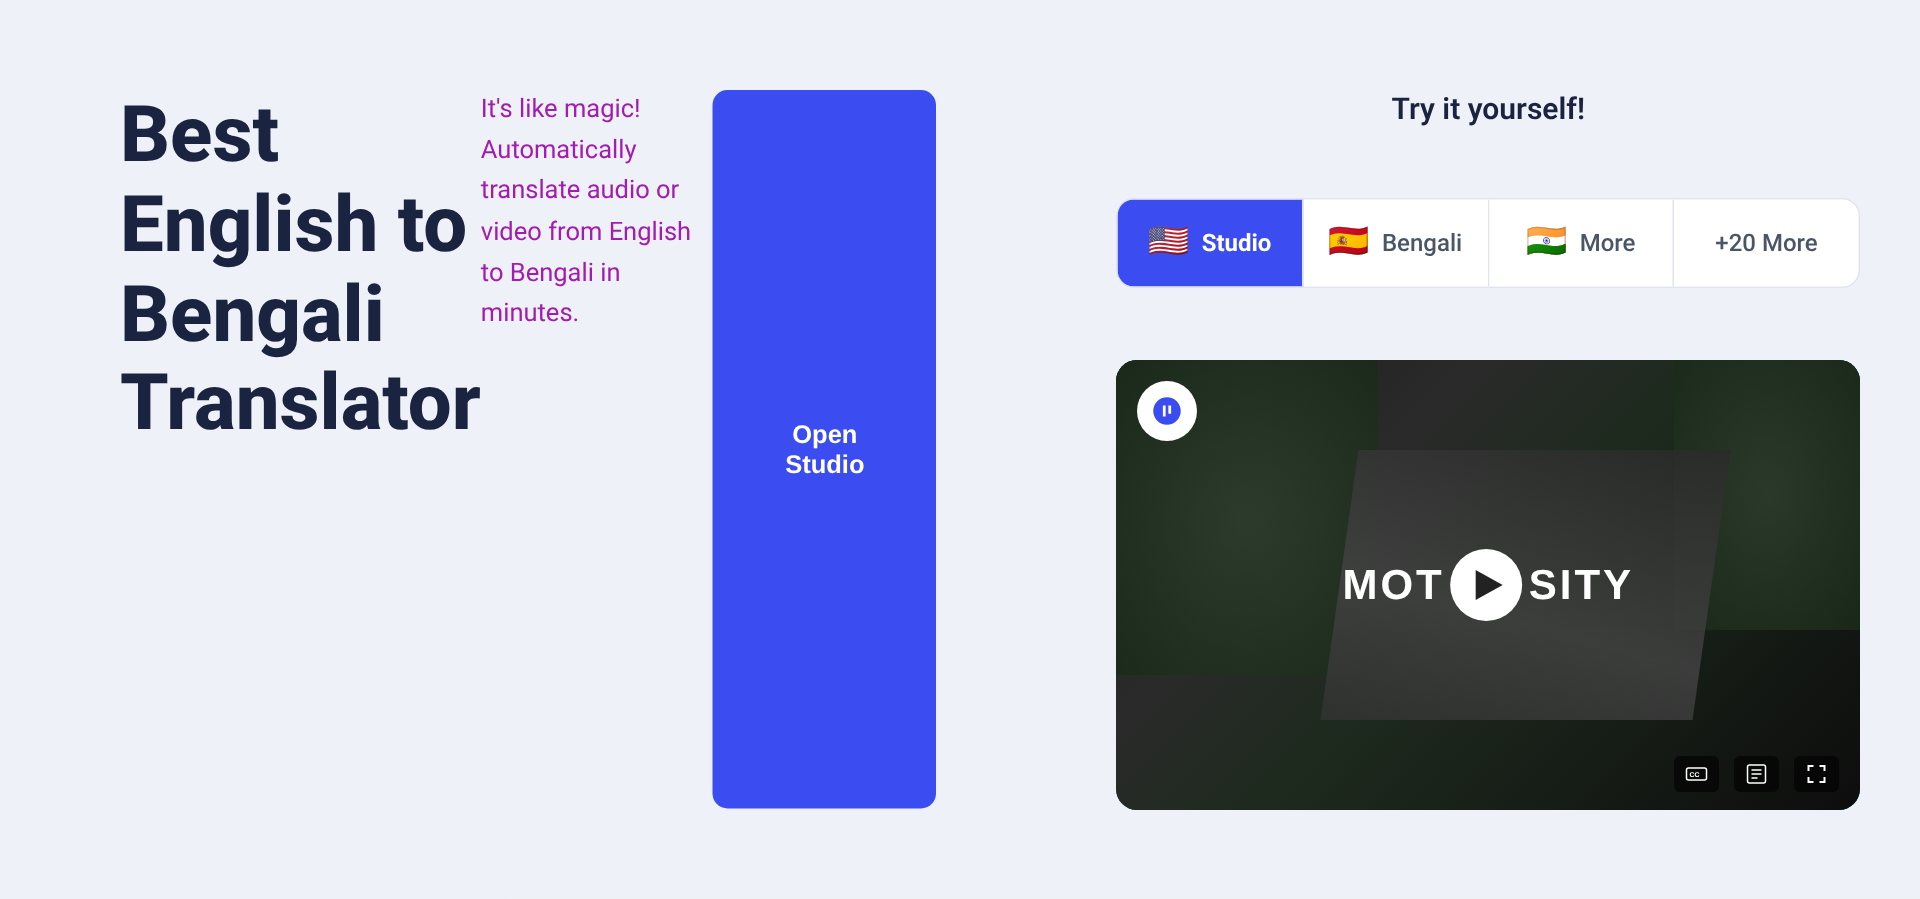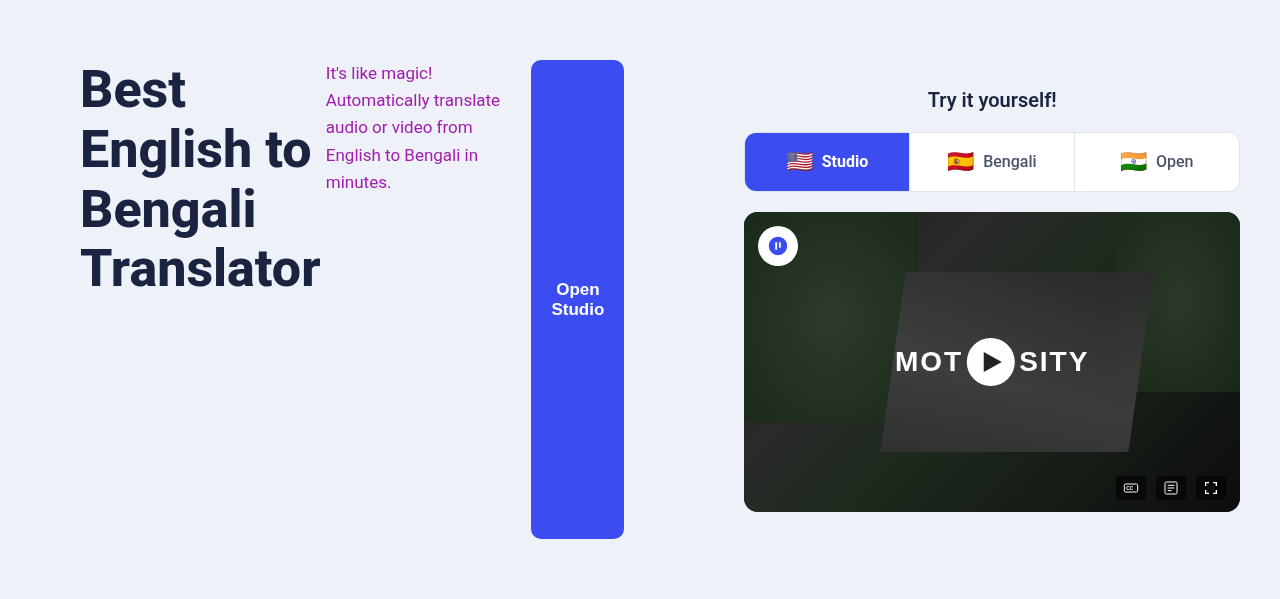--- a/index.html
+++ b/index.html
@@ -42,36 +42,37 @@
       max-width: 420px;
       margin-bottom: 40px;
     }
 
     .cta-button {
       display: inline-block;
       background: #3b4cf0;
       color: #ffffff;
       font-size: 17px;
       font-weight: 600;
-      padding: 16px 20px;
+      padding: 16px 48px;
       border-radius: 10px;
       border: none;
       cursor: pointer;
       width: 200px;
       text-align: center;
     }
 
     
     .right-panel {
       flex: 1;
       display: flex;
       flex-direction: column;
       align-items: center;
       justify-content: center;
       padding: 30px 40px;
+      gap: 28px;
     }
 
     .try-label {
       font-size: 20px;
       font-weight: 600;
       color: #1a2340;
       margin-bottom: 20px;
       text-align: center;
     }
 
@@ -302,23 +303,26 @@
         <span>Studio</span>
       </div>
 
       <div class="lang-tab">
         <span class="flag">🇪🇸</span>
         <span>Bengali</span>
       </div>
 
       <div class="lang-tab">
         <span class="flag">🇮🇳</span>
-        <span>Open</span>
-      </div>
-
+        <span>More</span>
+      </div>
+
+      <div class="lang-tab">
+        <span>+20 More</span>
+      </div>
 
     </div>
 
     <div class="video-container">
       <div class="video-bg">
 
         <div class="terrain-left"></div>
         <div class="terrain-right"></div>
         <div class="road-texture"></div>
 

